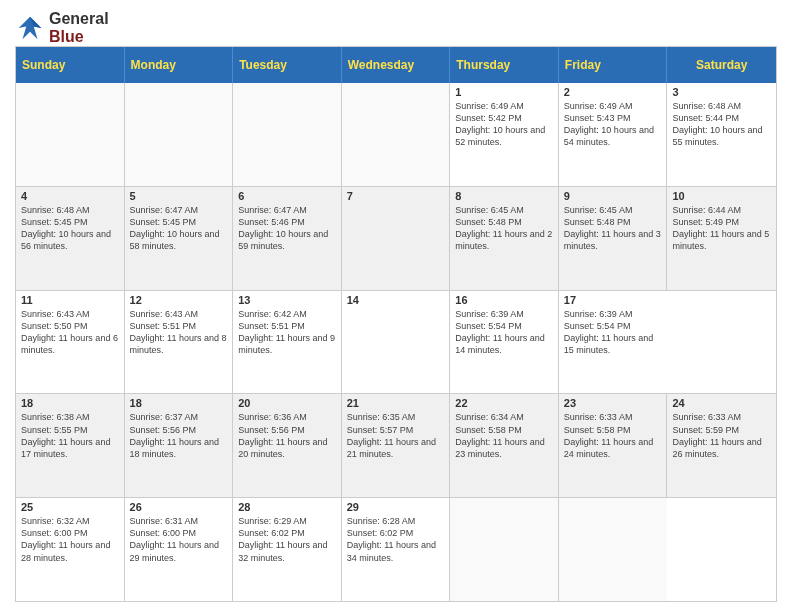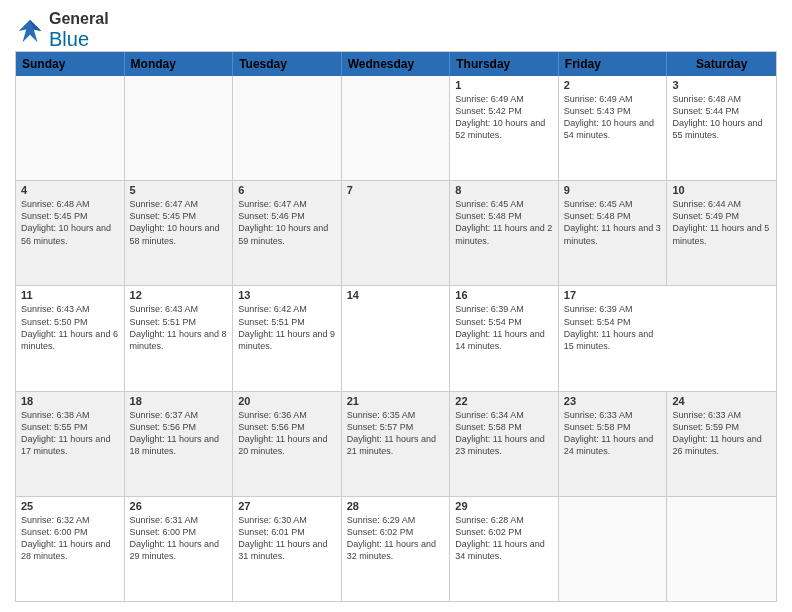--- a/index.html
+++ b/index.html
@@ -50,24 +50,24 @@
       display: flex;
       flex-direction: column;
       border: 1px solid #ccc;
     }
     .cal-header {
       display: grid;
       grid-template-columns: repeat(7, 1fr);
       background: #2a6db5;
     }
     .cal-header-cell {
-      color: #000000;
+      color: #fde047;
       font-size: 12px;
       font-weight: bold;
-      padding: 5px 6px;
+      padding: 11px 6px;
       border-right: 1px solid #4a8dd5;
     }
     .cal-header-cell:last-child { border-right: none; text-align: center; }
     .cal-body {
       flex: 1;
       display: flex;
       flex-direction: column;
     }
     .cal-row {
       display: grid;
@@ -104,21 +104,21 @@
 
 <div class="page">
   <div class="header">
     <div class="logo">
       <svg class="logo-bird" viewBox="0 0 40 40">
         <polygon points="20,5 35,20 25,18 30,35 20,25 10,35 15,18 5,20" fill="#2a6db5"></polygon>
         <polygon points="20,5 35,20 25,18" fill="#1a5da5"></polygon>
       </svg>
       <div>
         <span style="color:#333;font-size:16px;font-weight:bold;">General</span><br>
-        <span style="color:#0369a1;font-size:20px;font-weight:normal;">Blue</span>
+        <span style="color:#7f1d1d;font-size:16px;font-weight:bold;">Blue</span>
       </div>
     </div>
     <div class="title-block">
       <h1></h1>
       <h2></h2>
     </div>
   </div>
 
   <div class="calendar">
     <div class="cal-header" id="cal-header">
@@ -236,24 +236,20 @@
         <div class="cal-row">
           <div class="cal-cell">
             <div class="day-num">25</div>
             <div class="day-info">Sunrise: 6:32 AM<br>Sunset: 6:00 PM<br>Daylight: 11 hours and 28 minutes.</div>
           </div>
           <div class="cal-cell">
             <div class="day-num">26</div>
             <div class="day-info">Sunrise: 6:31 AM<br>Sunset: 6:00 PM<br>Daylight: 11 hours and 29 minutes.</div>
           </div>
           <div class="cal-cell">
-            <div class="day-num">27</div>
-            <div class="day-info">Sunrise: 6:30 AM<br>Sunset: 6:01 PM<br>Daylight: 11 hours and 31 minutes.</div>
-          </div>
-          <div class="cal-cell">
             <div class="day-num">28</div>
             <div class="day-info">Sunrise: 6:29 AM<br>Sunset: 6:02 PM<br>Daylight: 11 hours and 32 minutes.</div>
           </div>
           <div class="cal-cell">
             <div class="day-num">29</div>
             <div class="day-info">Sunrise: 6:28 AM<br>Sunset: 6:02 PM<br>Daylight: 11 hours and 34 minutes.</div>
           </div>
           <div class="cal-cell empty"></div>
           <div class="cal-cell empty"></div>
         </div>

